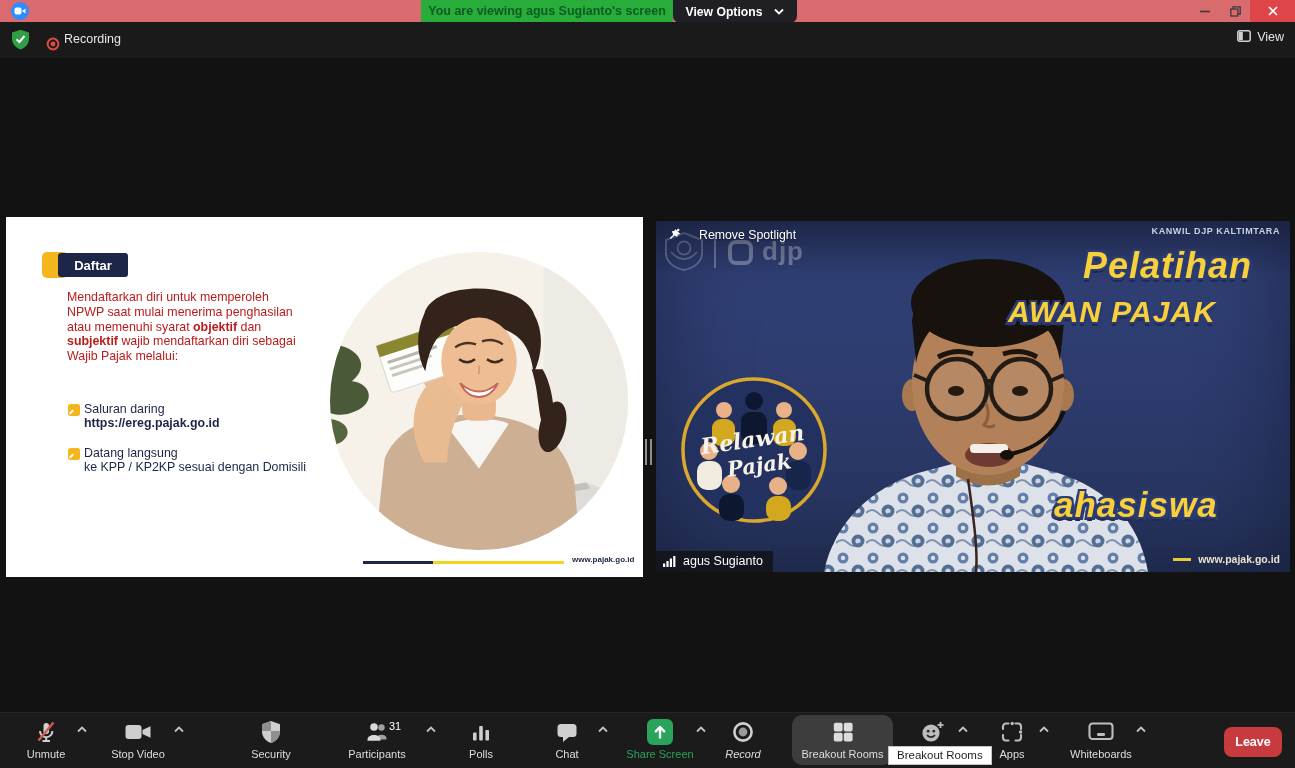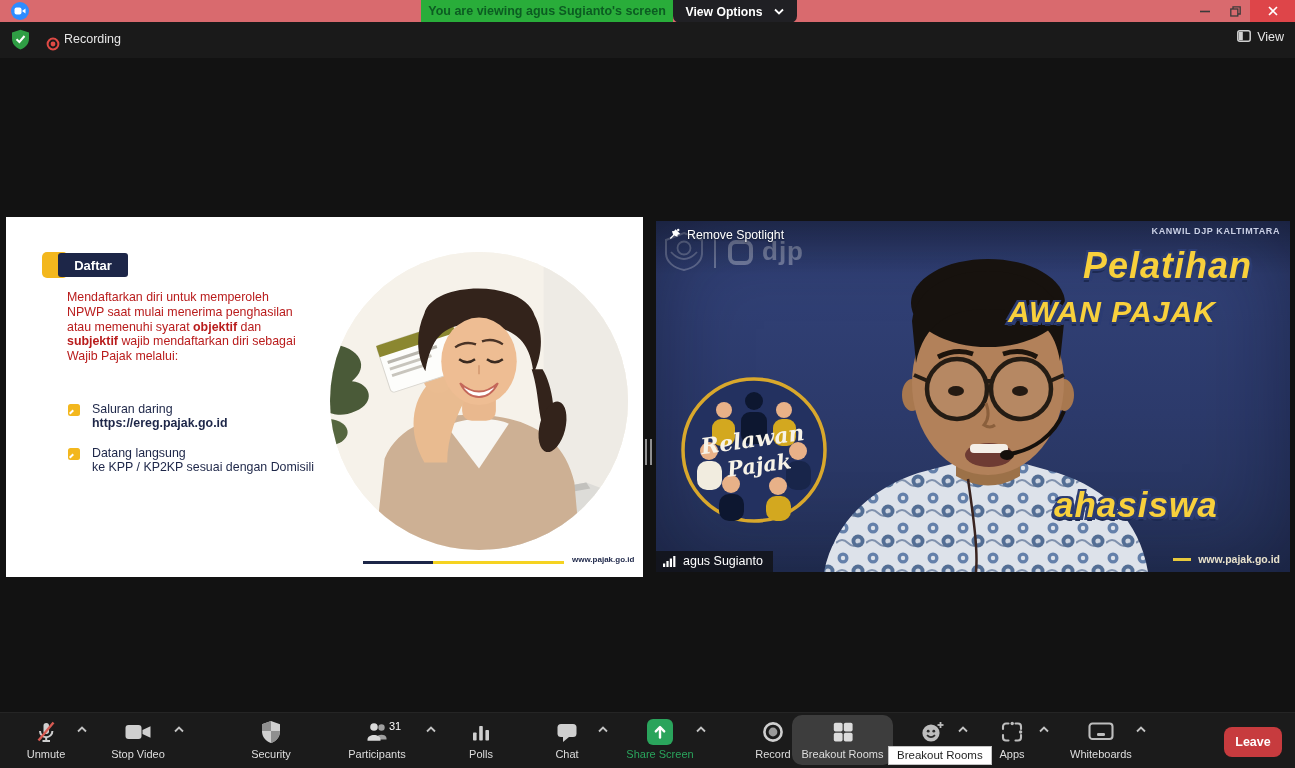--- a/index.html
+++ b/index.html
@@ -36,42 +36,42 @@
   .slide { position:absolute; left:6px; top:159px; width:637px; height:360px; background:#ffffff; overflow:hidden; }
   .daftar-sq { position:absolute; left:36px; top:35px; width:26px; height:26px; background:#f3b71d; border-radius:5px; }
   .daftar-pencil { position:absolute; left:57px; top:50px; width:9px; height:2px; background:#fff; transform:rotate(-45deg); }
   .daftar-box { position:absolute; left:52px; top:36px; width:70px; height:24px; background:#1d2648; border-radius:3px;
                 color:#fff; font-size:13px; font-weight:bold; display:flex; align-items:center; justify-content:center; }
   .para { position:absolute; left:61px; top:73px; color:#b91c1c; font-size:12.4px; line-height:14.8px; }
   .para .b, .b { font-weight:bold; }
   .bullet { position:absolute; left:62px; color:#1d2648; font-size:12.4px; line-height:14.2px; }
   .bullet .bsq { position:absolute; left:0; top:2px; width:12px; height:12px; background:#f3b71d; border-radius:2.5px; }
   .bullet .bsq::after { content:""; position:absolute; left:1px; top:7px; width:5px; height:2px; background:#fff; transform:rotate(-45deg); }
-  .bullet .btxt { margin-left:24px; }
+  .bullet .btxt { margin-left:16px; }
   .photo-circle { position:absolute; left:324px; top:35px; width:298px; height:298px; border-radius:50%;
                   overflow:hidden; background:#f6f2ea; }
   .slide-footer-line { position:absolute; top:344px; height:3px; }
   .sfl-navy { left:357px; width:70px; background:#1d2648; }
   .sfl-yellow { left:427px; width:131px; background:#f5d321; }
   .slide-url { position:absolute; left:566px; top:338px; font-size:8px; font-weight:bold; color:#1d2648; }
 
   
   .divider { position:absolute; left:645px; top:381px; width:10px; height:26px; display:flex; gap:3px; cursor:col-resize; }
   .divider span { width:2px; height:26px; background:#909090; }
 
   
   .video { position:absolute; left:656px; top:163px; width:634px; height:351px; overflow:hidden;
            background:linear-gradient(180deg,#33437a 0%,#2c3a6b 55%,#253259 100%);
            box-shadow:inset 0 0 90px rgba(8,12,28,.45); }
   .video-topshade { position:absolute; left:0; top:0; width:100%; height:54px;
                     background:linear-gradient(rgba(0,0,0,.28),rgba(0,0,0,0)); }
   .faint-logos { position:absolute; left:6px; top:10px; display:flex; align-items:center; gap:8px; opacity:.95; }
   .brand-box { margin-left:4px; }
   .brand-text { color:rgba(255,255,255,.34); font-size:26px; font-weight:bold; letter-spacing:1px; }
-  .remove-spotlight { position:absolute; left:12px; top:7px; display:flex; align-items:center; gap:6px;
+  .remove-spotlight { position:absolute; left:12px; top:7px; display:flex; align-items:center; gap:18px;
                       color:#fff; font-size:12.3px; text-shadow:0 1px 2px rgba(0,0,0,.6); cursor:pointer; }
   .kanwil { position:absolute; right:10px; top:5px; color:#c9cfe4; font-size:9px; font-weight:bold; letter-spacing:.6px; }
   .hl { position:absolute; font-style:italic; font-weight:bold; color:#f8d03c; letter-spacing:1px;
         text-shadow:-2px -2px 0 #2c3c72, 2px -2px 0 #2c3c72, -2px 2px 0 #2c3c72, 2px 2px 0 #2c3c72,
                     0 4px 0 #1d2a52, 3px 3px 0 #2c3c72, -3px 3px 0 #2c3c72; }
   .hl1 { right:38px; top:24px; font-size:36px; }
   .hl2 { left:352px; top:74px; font-size:30px; }
   .hl3 { left:398px; top:264px; font-size:35px; }
   .badge-svg { position:absolute; left:22px; top:150px; }
   .person-svg { position:absolute; left:0; top:0; pointer-events:none; }
@@ -420,21 +420,21 @@
               <path d="M3.8 7.4 L8 3 L12.2 7.4" stroke="#fff" stroke-width="2.4" fill="none" stroke-linecap="round" stroke-linejoin="round"></path>
             </svg>
       </div>
         </div>
       <span class="tb-label green">Share Screen</span>
       <svg class="chev" style="left:86px;" width="10" height="7" viewBox="0 0 10 7">
           <path d="M1 5.5 L5 1.5 L9 5.5" stroke="#c4c4c4" stroke-width="1.8" fill="none"></path>
         </svg>
     </div>
 
-    <div class="tb-btn" style="left:738px;width:70px;">
+    <div class="tb-btn" style="left:708px;width:70px;font-style:italic;">
       <div class="tb-ic">
           <svg width="24" height="24" viewBox="0 0 24 24">
         <circle cx="12" cy="12" r="8.6" stroke="#cfcfcf" stroke-width="2.6" fill="none"></circle>
         <circle cx="12" cy="12" r="4.4" fill="#9a9a9a"></circle>
           </svg>
         </div>
       <span class="tb-label">Record</span>
     </div>
 
     <div class="tb-btn tb-hover" style="left:792px;width:101px;">

